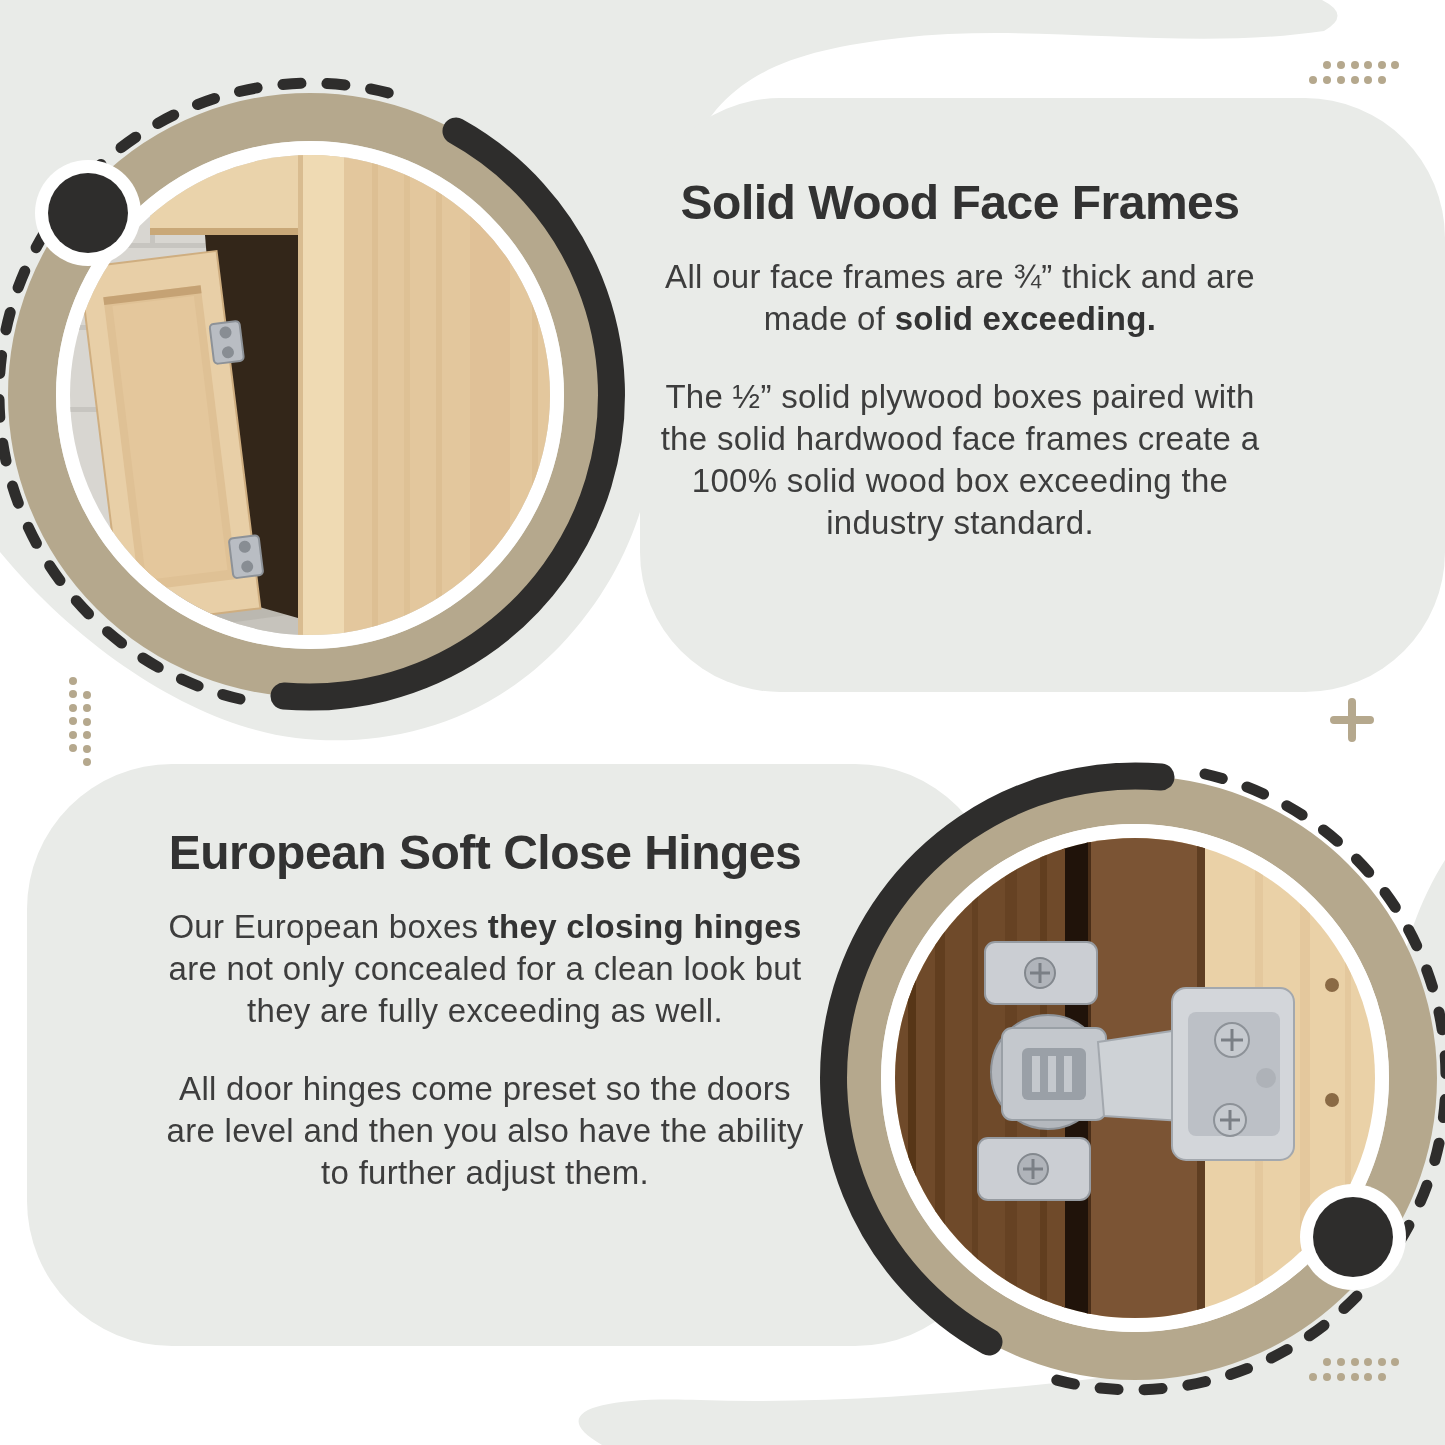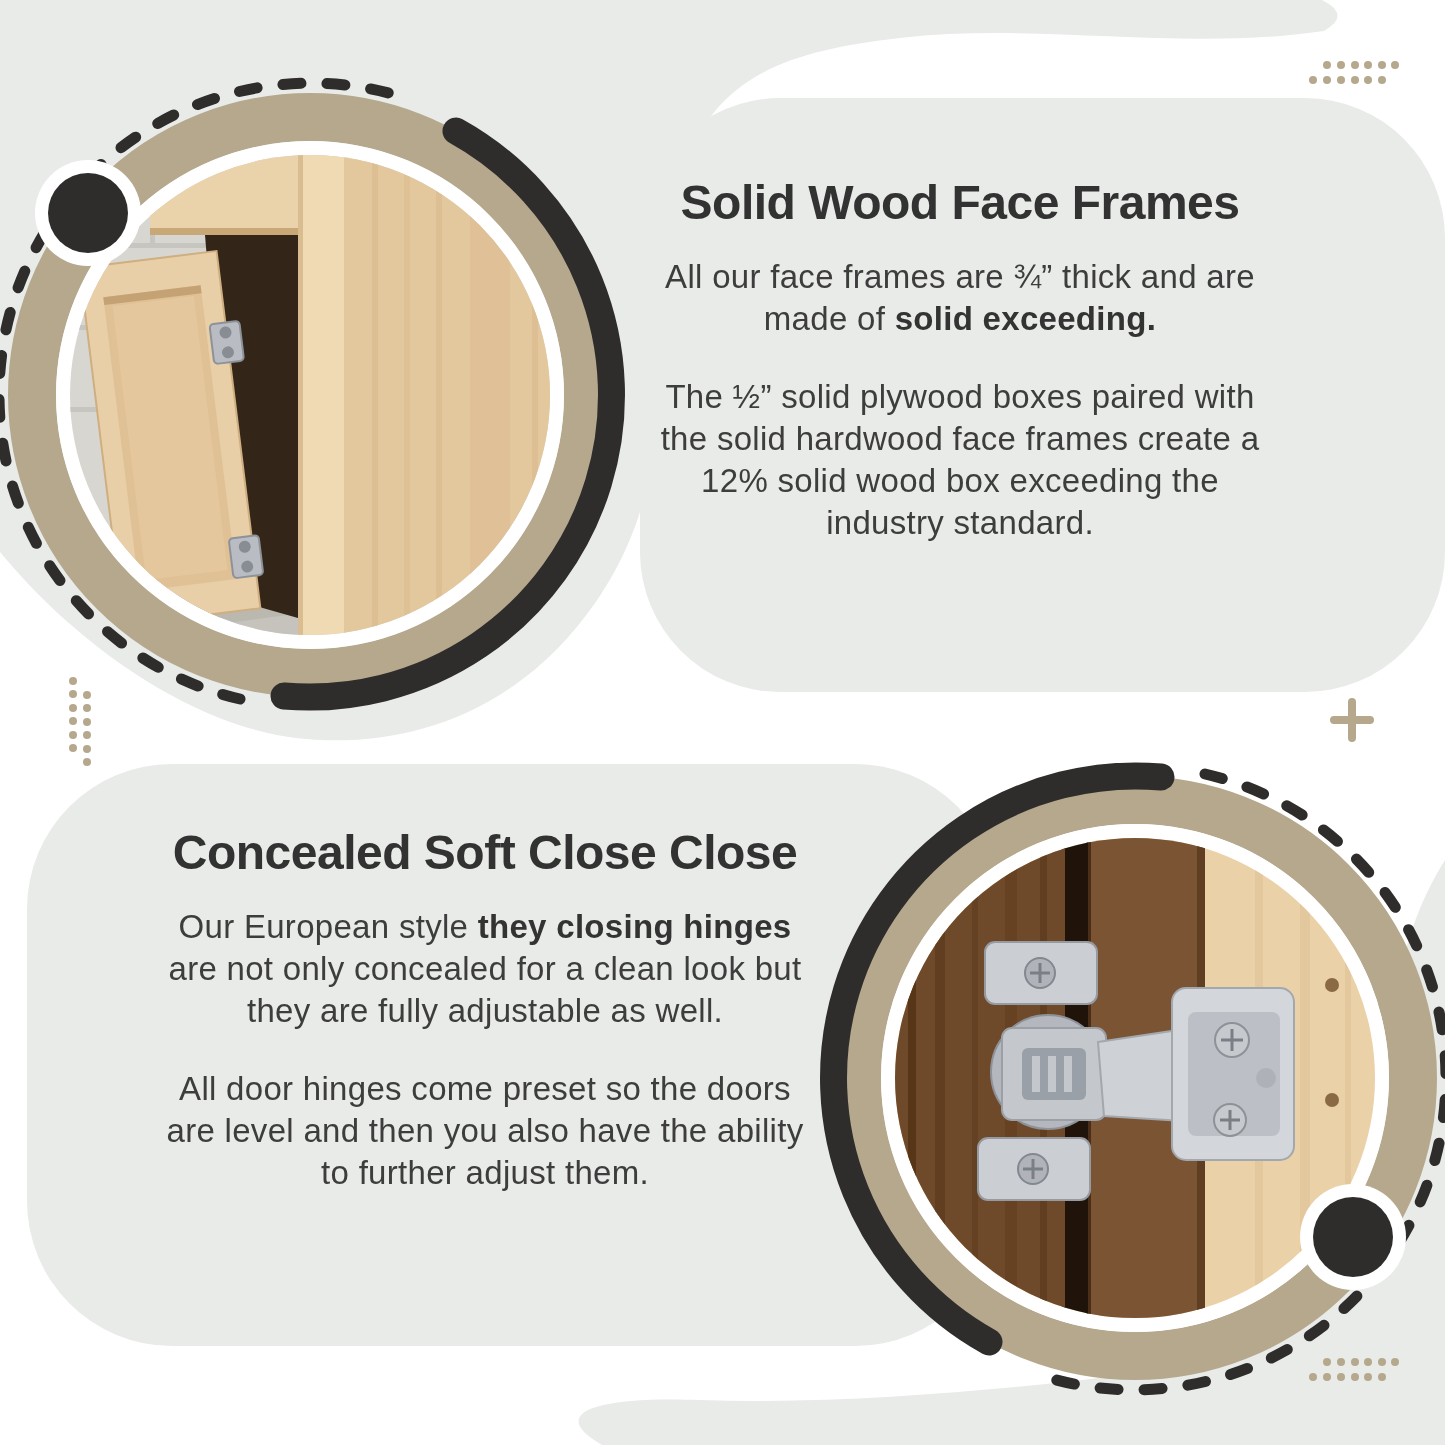--- a/index.html
+++ b/index.html
@@ -185,22 +185,22 @@
       <g>
         <circle cx="1353" cy="1237" r="53" fill="#ffffff"></circle>
         <circle cx="1353" cy="1237" r="40" fill="#2e2d2c"></circle>
       </g>
     </g>
   </svg>
 
   <section class="text-block tb-top">
     <h2>Solid Wood Face Frames</h2>
     <p><span>All our face frames are ¾” thick and are made of </span><strong>solid exceeding.</strong><span></span></p>
-    <p class="second">The ½” solid plywood boxes paired with the solid hardwood face frames create a 12% solid wood box exceeding the industry standard.</p>
+    <p class="second">The ½” solid plywood boxes paired with the solid hardwood face frames create a 100% solid wood box exceeding the industry standard.</p>
   </section>
 
   <section class="text-block tb-bottom">
-    <h2>Concealed Soft Close Close</h2>
-    <p><span>Our European style </span><strong>they closing hinges</strong><span> are not only concealed for a clean look but they are fully adjustable as well.</span></p>
+    <h2>European Soft Close Hinges</h2>
+    <p><span>Our European boxes </span><strong>they closing hinges</strong><span> are not only concealed for a clean look but they are fully exceeding as well.</span></p>
     <p class="second">All door hinges come preset so the doors are level and then you also have the ability to further adjust them.</p>
   </section>
 
 </div>
 
 </body></html>

